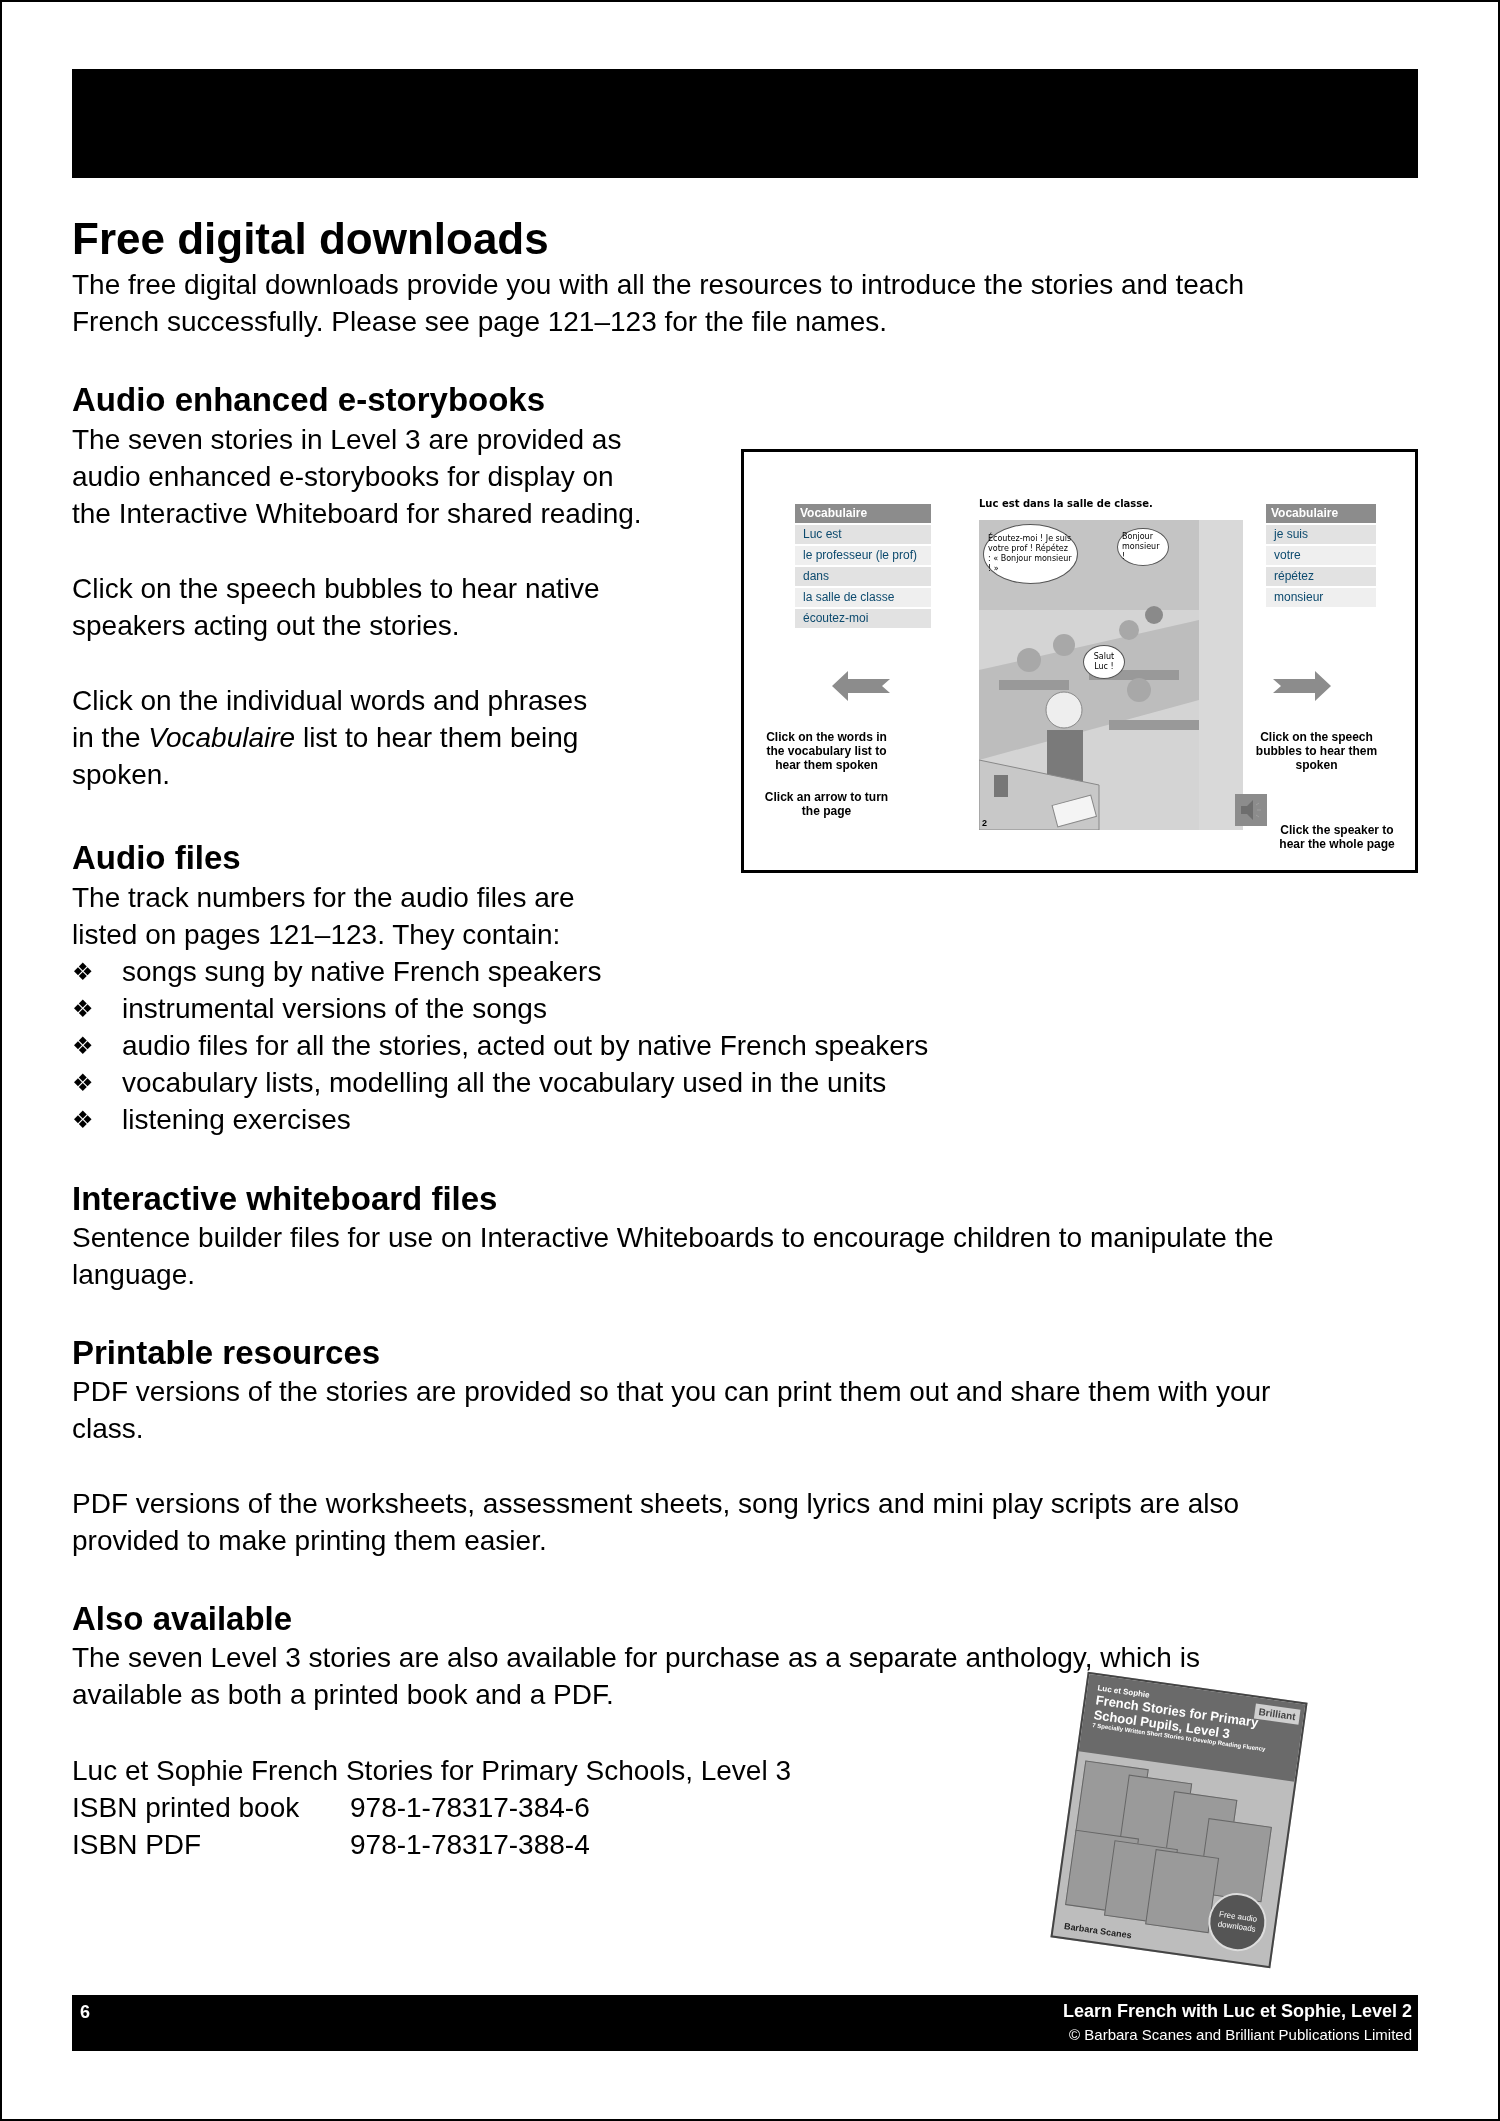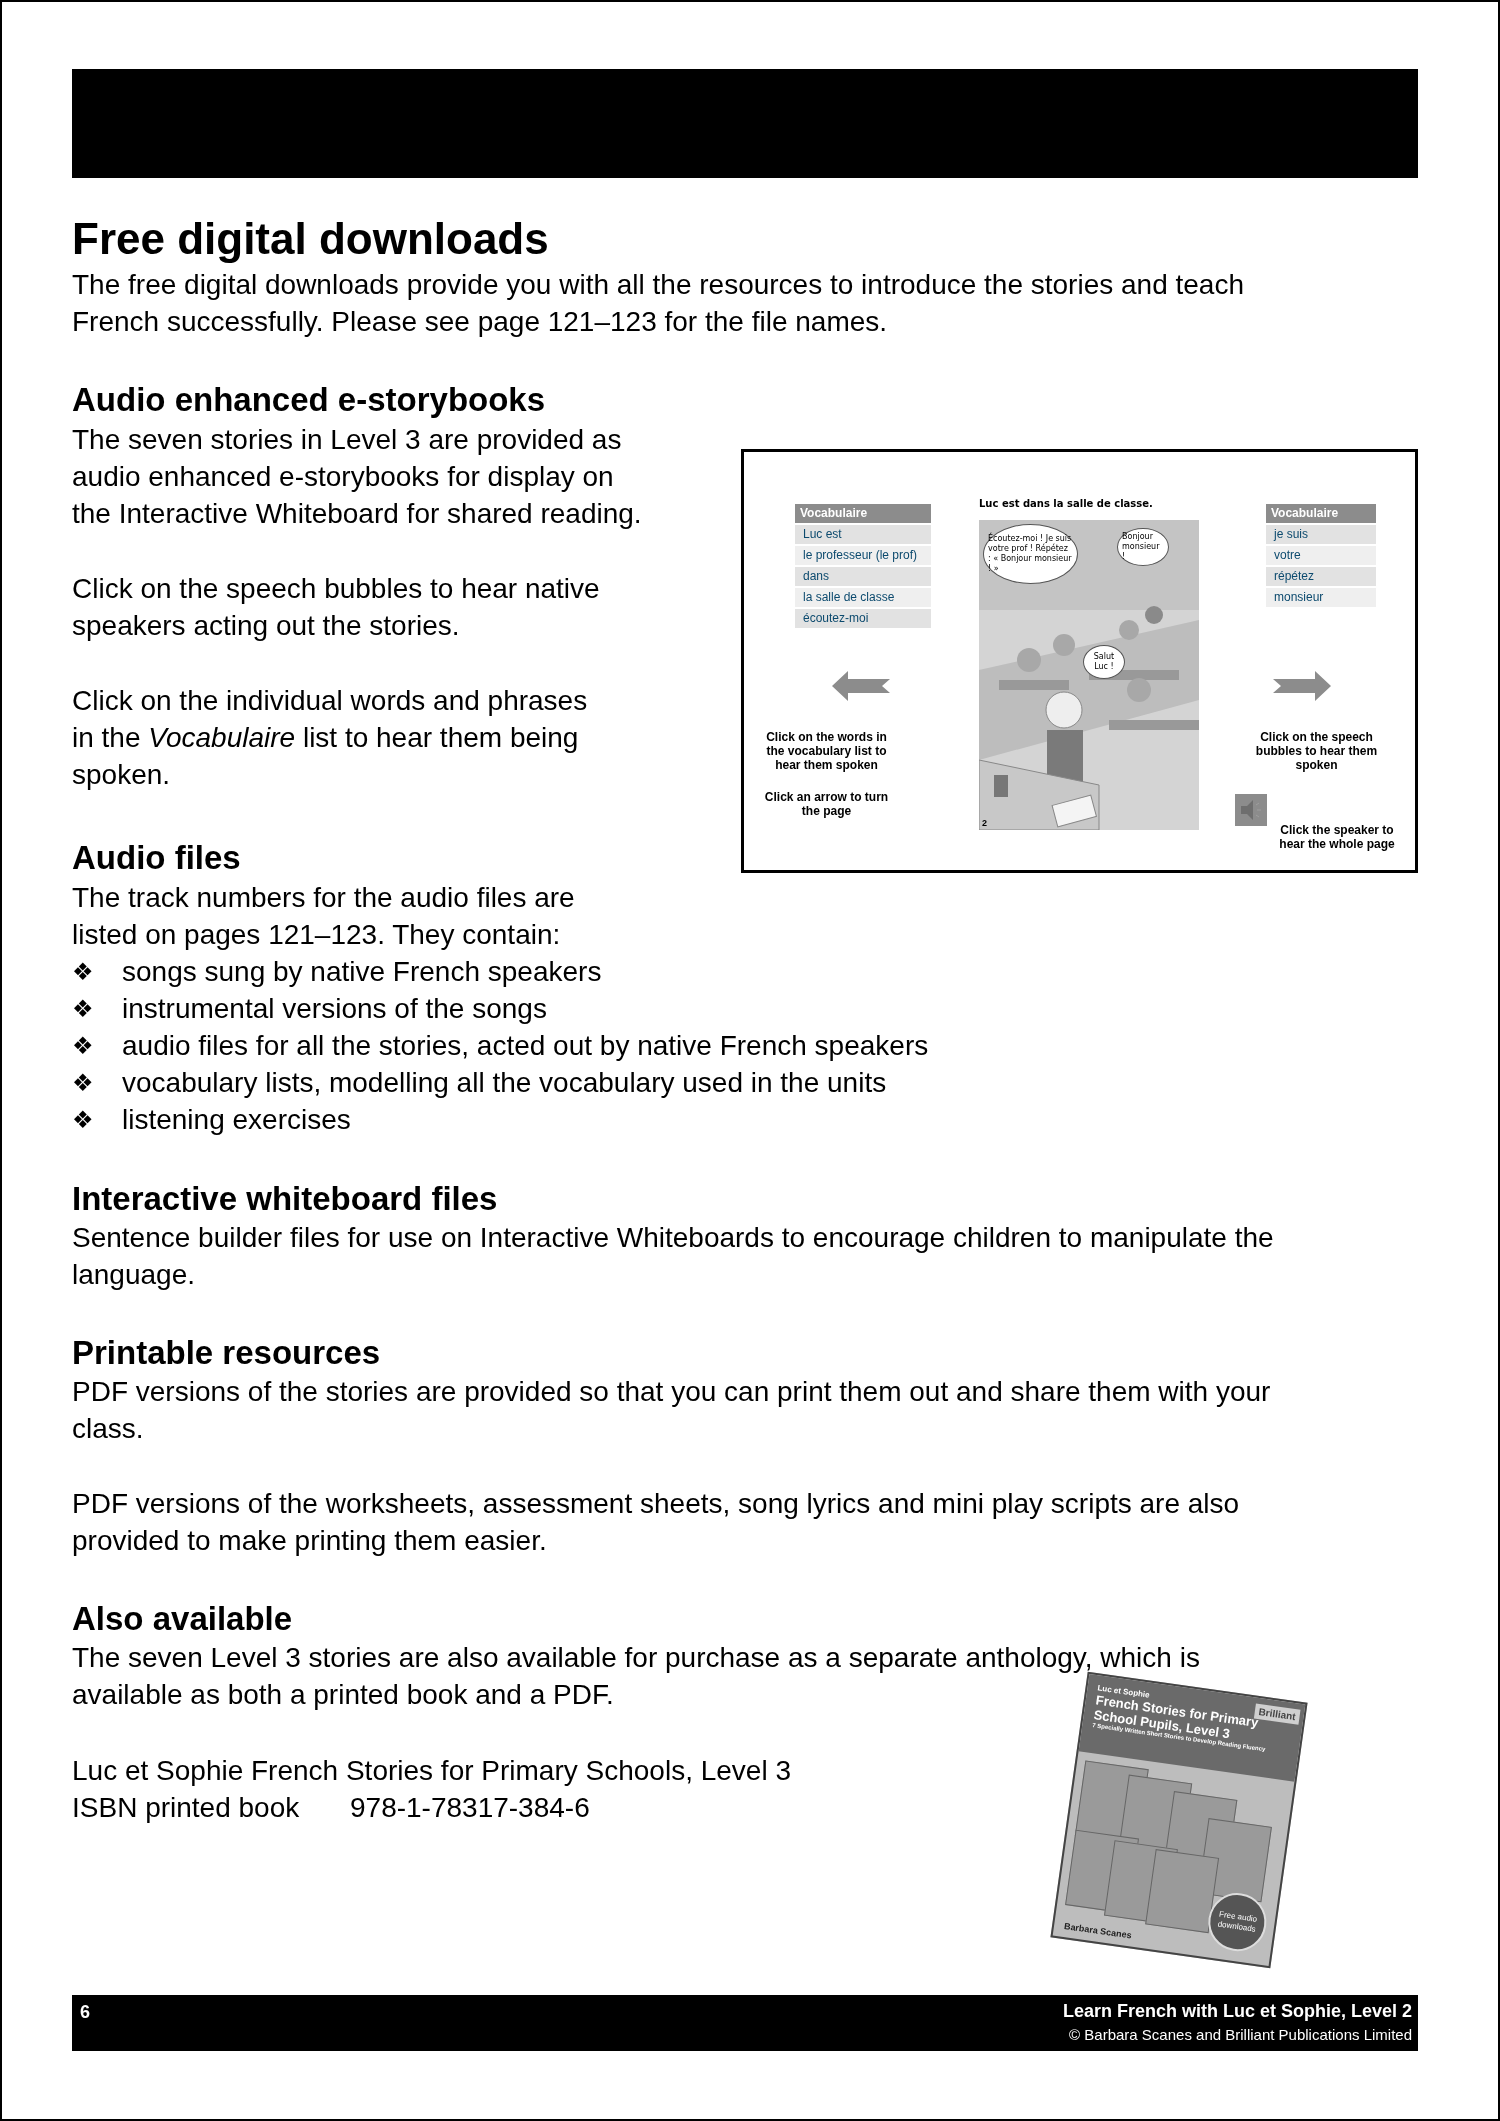--- a/index.html
+++ b/index.html
@@ -48,21 +48,21 @@
       color: #0c4a6e;
     }
     .vocab .vrow:nth-child(even) { background: #e2e2e2; }
     .vocab .vrow:nth-child(odd) { background: #efefef; }
 
     .story-title {
       position: absolute; left: 235px; top: 46px; font-size: 10px; font-weight: bold;
       font-family: "DejaVu Sans", sans-serif;
     }
     .story-image {
-      position: absolute; left: 235px; top: 68px; width: 220px; height: 310px;
+      position: absolute; left: 235px; top: 68px; width: 264px; height: 310px;
       background: #d9d9d9; overflow: hidden;
     }
     .bubble {
       position: absolute; background: #fff; border: 1px solid #555; border-radius: 50%;
       font-size: 8px; line-height: 10px; font-family: "DejaVu Sans", sans-serif;
       display: flex; align-items: center; justify-content: center; text-align: left;
       padding: 4px;
     }
     .page-num { position: absolute; left: 3px; bottom: 2px; font-size: 9px; font-weight: bold; }
 
@@ -263,20 +263,24 @@
   <div>The seven Level 3 stories are also available for purchase as a separate anthology, which is</div>
   <div>available as both a printed book and a PDF.</div>
 </div>
 <div class="abs para" style="left:72px; top:1752px;">Luc et Sophie French Stories for Primary Schools, Level 3</div>
 <table class="abs isbn-table" style="left:72px; top:1789px; border-collapse:collapse;">
   <tbody>
       <tr>
     <td class="lbl">ISBN printed book</td>
     <td>978-1-78317-384-6</td>
   </tr>
+  <tr>
+    <td class="lbl">ISBN PDF</td>
+    <td>978-1-78317-388-4</td>
+  </tr>
 </tbody>
   </table>
 
 <div class="book-cover">
   <div class="cover-top">
     <div class="series">Luc et Sophie</div>
     <div class="ctitle">French Stories for Primary School Pupils, Level 3</div>
     <div class="subtitle">7 Specially Written Short Stories to Develop Reading Fluency</div>
   </div>
   <div class="brand">Brilliant</div>

